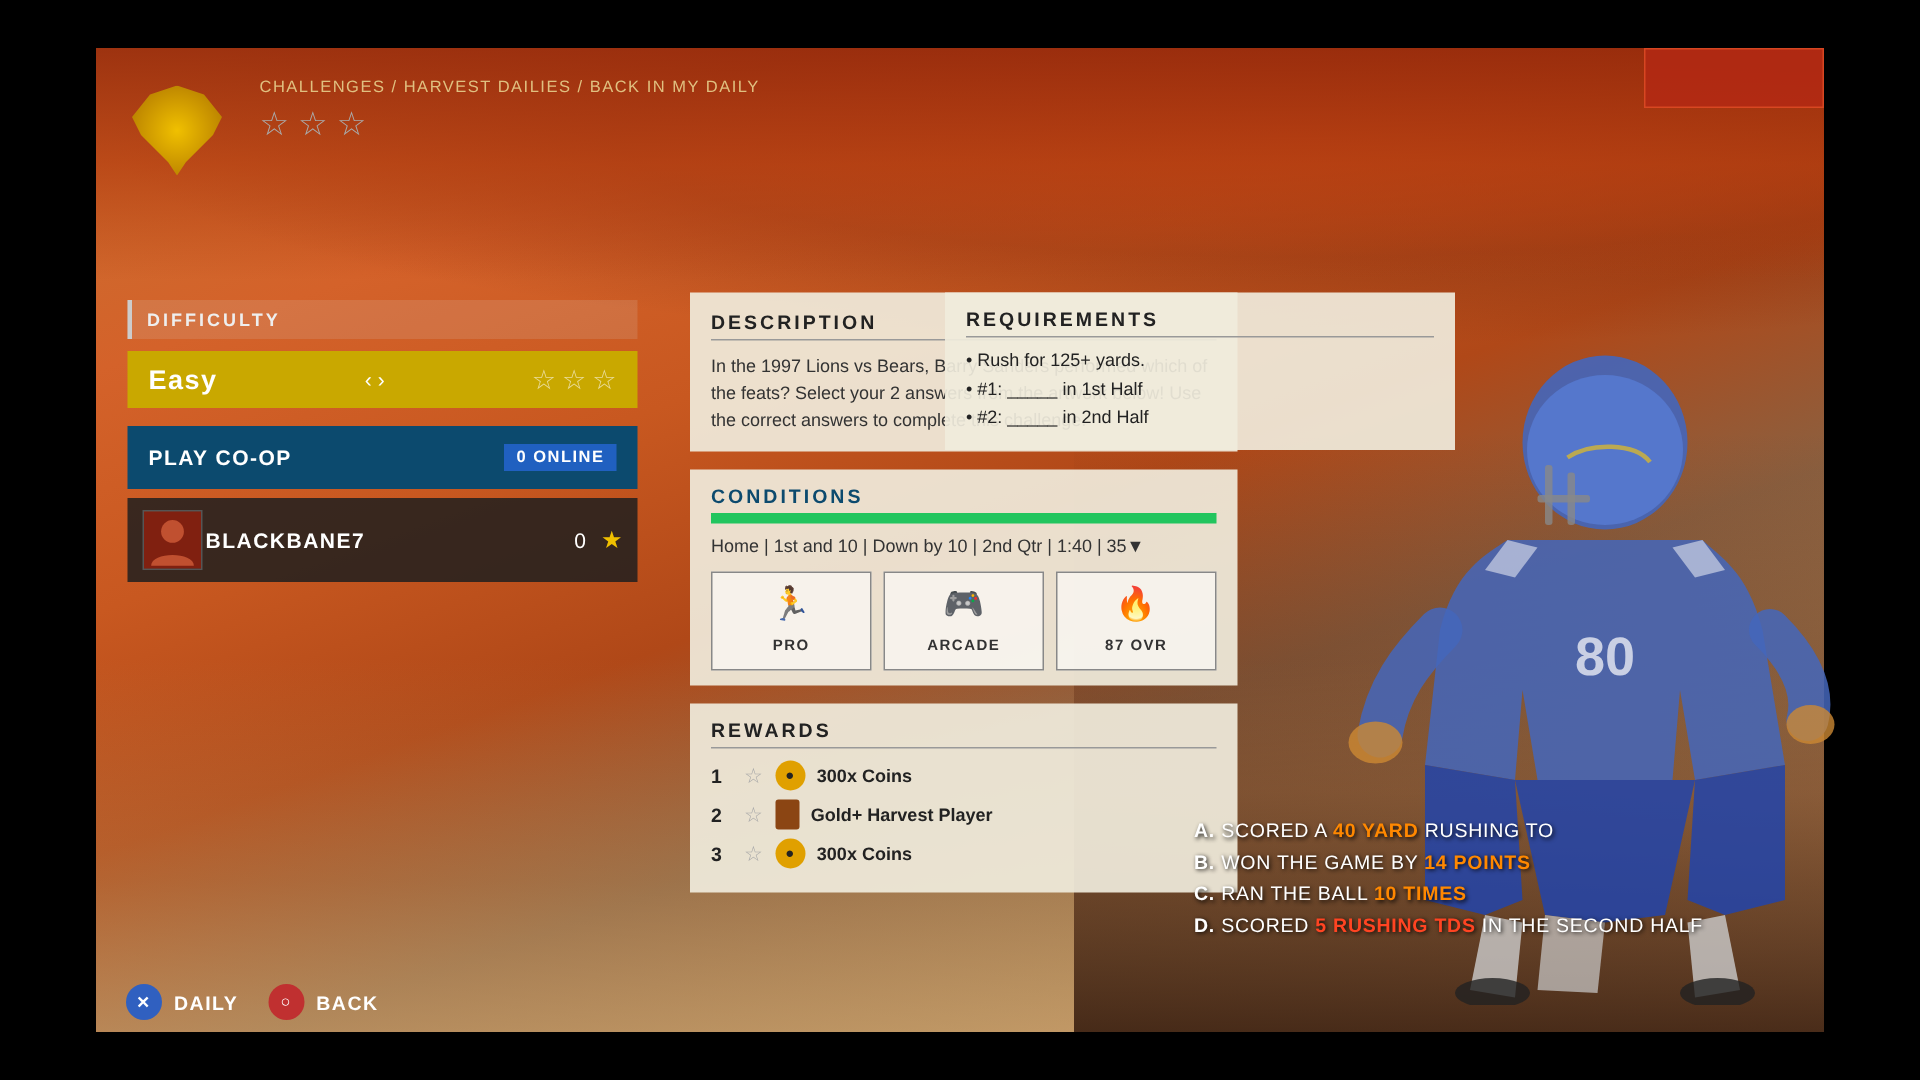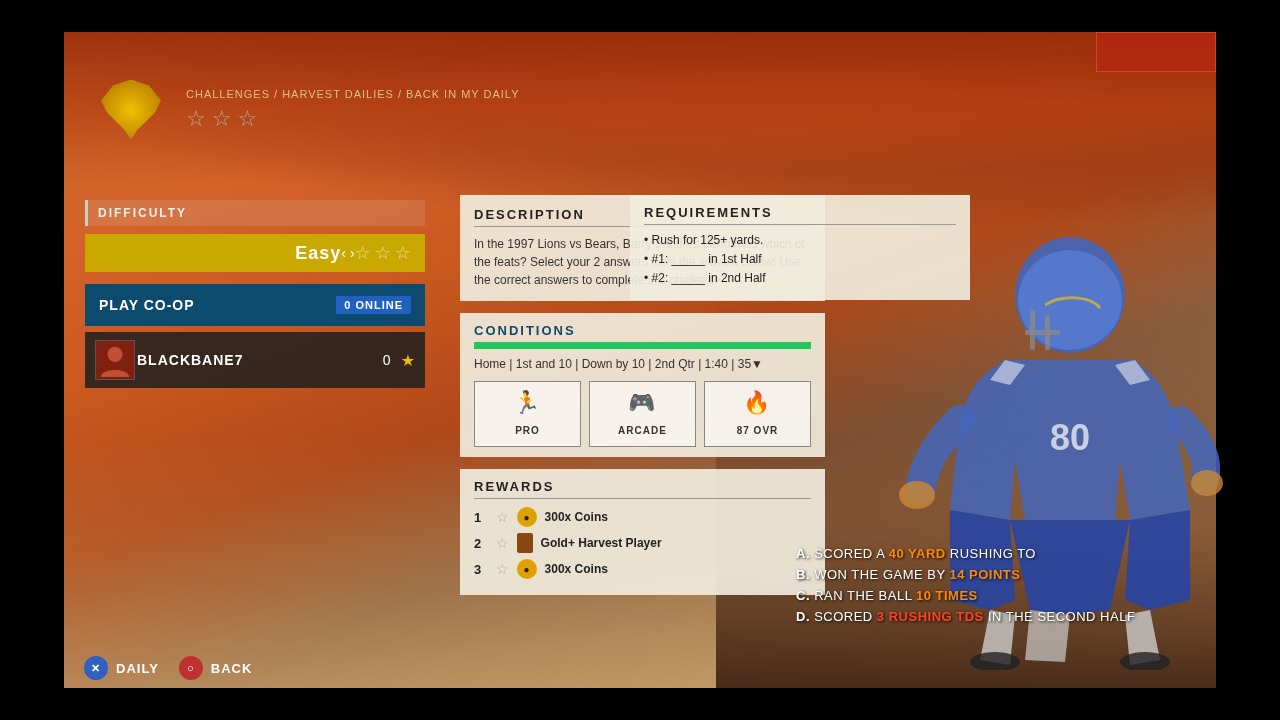--- a/index.html
+++ b/index.html
@@ -45,22 +45,21 @@
     }
 
     
     .header {
       position: absolute;
       left: 64px; top: 32px;
       width: 1152px;
       height: 155px;
       background: linear-gradient(180deg, rgba(150,40,10,0.85) 0%, rgba(180,60,15,0.7) 50%, transparent 100%);
       display: flex;
-      align-items: center;
-      padding: 20px 37px;
+      padding: 20px 24px;
     }
     .header-leaf {
       width: 70px; height: 70px;
       margin-right: 15px;
       position: relative;
       flex-shrink: 0;
     }
     .leaf-shape {
       width: 60px; height: 60px;
       background: radial-gradient(ellipse, #f0c000 0%, #d4a000 40%, #b88000 80%);
@@ -117,21 +116,21 @@
       font-weight: bold;
       letter-spacing: 2px;
       padding: 6px 10px;
       margin-bottom: 8px;
       border-left: 3px solid #ccc;
     }
     .difficulty-row {
       background: #c9a800;
       display: flex;
       align-items: center;
-      justify-content: flex-end;
+      justify-content: space-between;
       padding: 8px 14px;
       margin-bottom: 12px;
     }
     .difficulty-label {
       color: #fff;
       font-size: 18px;
       font-weight: bold;
       letter-spacing: 1px;
     }
     .difficulty-arrows {
@@ -601,21 +600,21 @@
     <span class="answer-highlight-orange">14 POINTS</span>
   </div>
   <div class="answer-item">
     <span class="answer-letter">C. </span>
     <span class="answer-text-normal">RAN THE BALL </span>
     <span class="answer-highlight-orange">10 TIMES</span>
   </div>
   <div class="answer-item">
     <span class="answer-letter">D. </span>
     <span class="answer-text-normal">SCORED </span>
-    <span class="answer-highlight-red">3 RUSHING TDS</span>
+    <span class="answer-highlight-red">5 RUSHING TDS</span>
     <span class="answer-text-normal"> IN THE SECOND HALF</span>
   </div>
 </div>
 
 <div class="bottom-bar">
   <div class="btn-hint">
     <div class="btn-circle btn-x">✕</div>
     <span>DAILY</span>
   </div>
   <div class="btn-hint">

